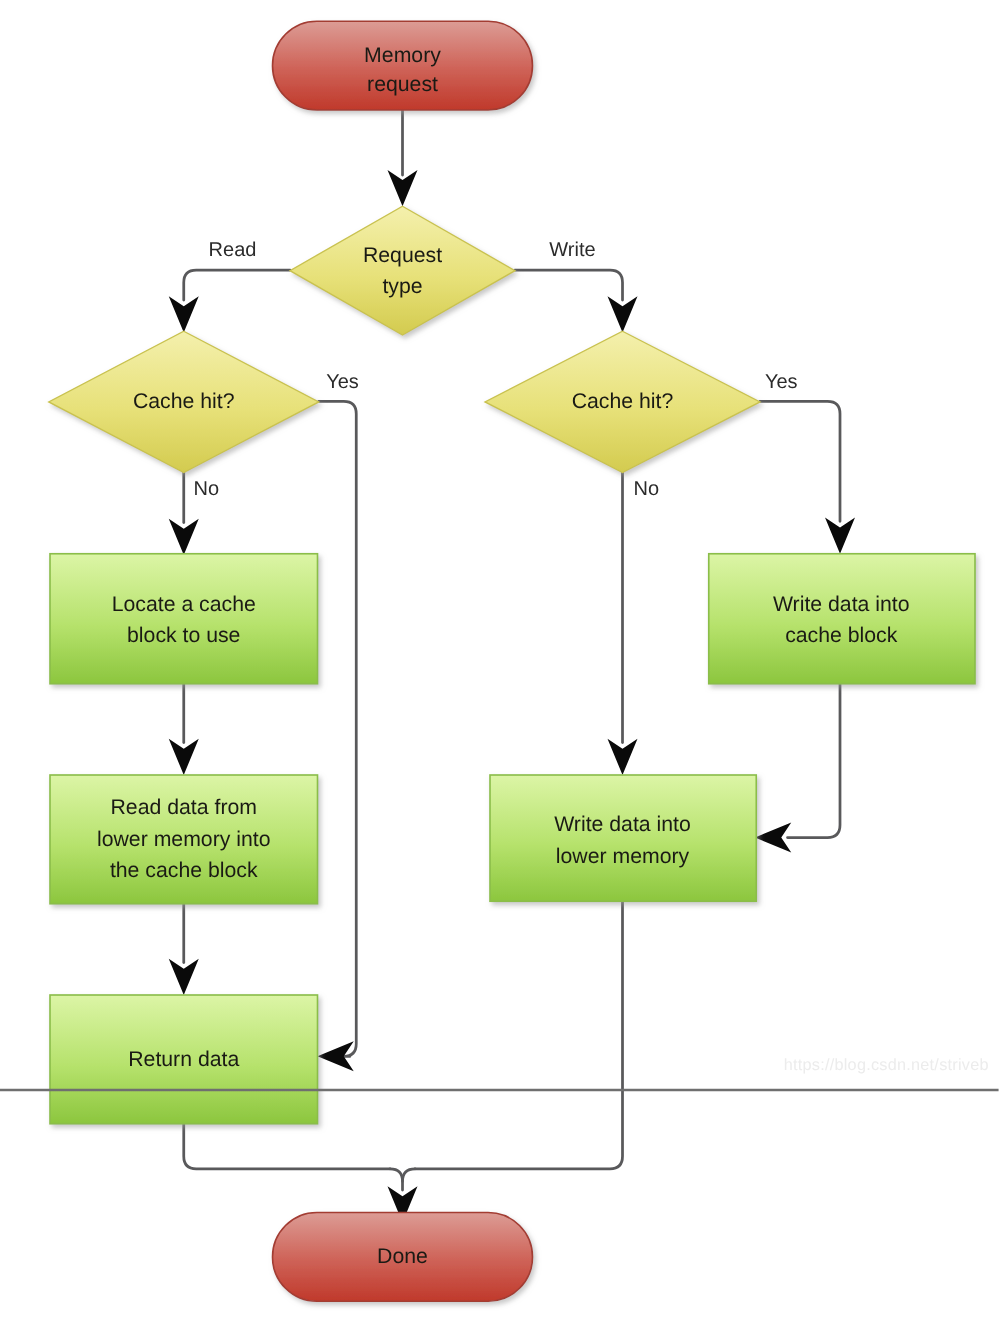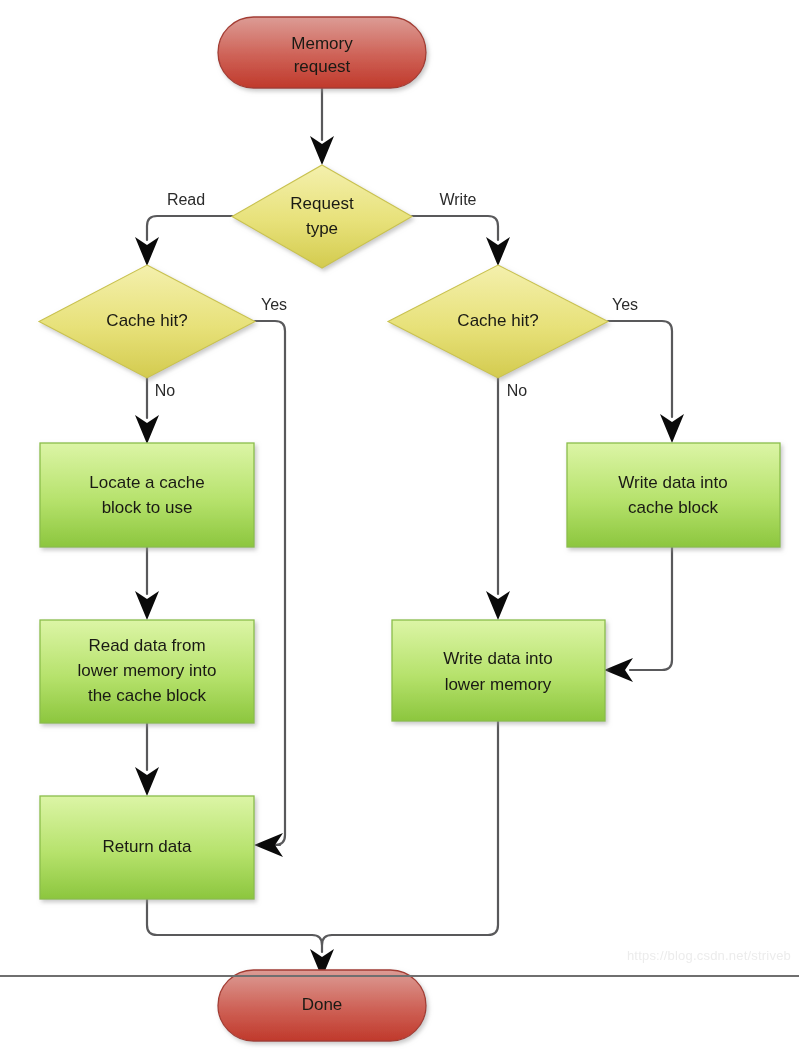--- a/index.html
+++ b/index.html
@@ -11,21 +11,21 @@
     width: 799px;
     height: 1057px;
     position: relative;
     overflow: hidden;
     font-family: "Liberation Sans", sans-serif;
   }
   #flow-root {
     position: absolute;
     top: 0; left: 0;
     width: 799px;
-    height: 977px;
+    height: 873px;
   }
   svg.flow-canvas {
     display: block;
     width: 799px;
     height: 1057px;
   }
   .node-label {
     font-family: "Liberation Sans", sans-serif;
     font-size: 17px;
     fill: #1a1a14;

